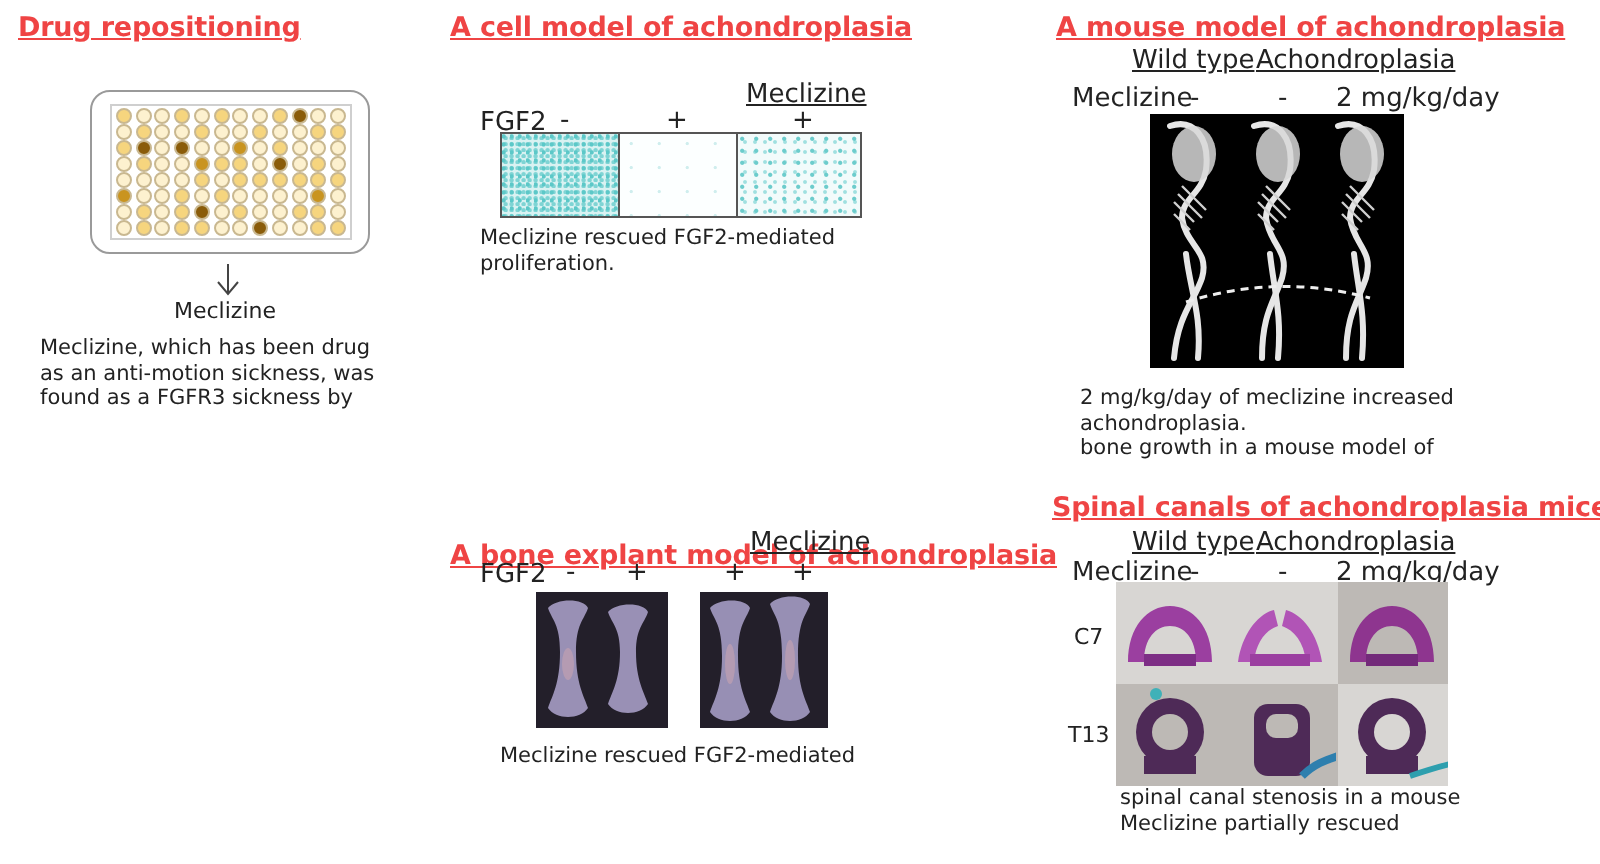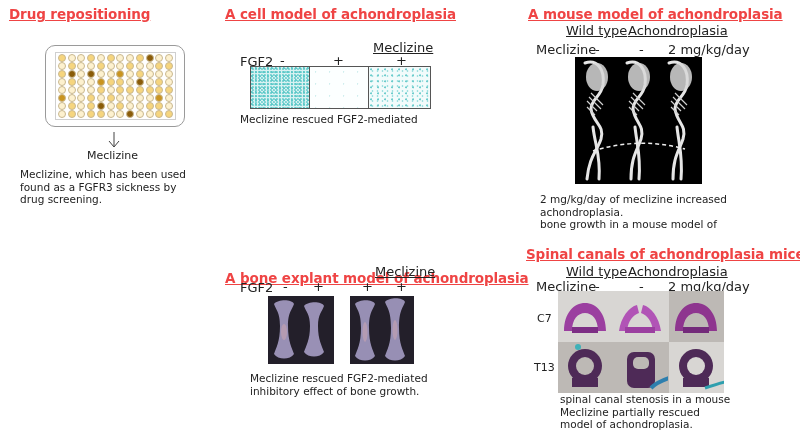--- a/index.html
+++ b/index.html
@@ -149,36 +149,37 @@
     </div>
 </div>
 
 <svg class="abs" style="left:107px; top:132px;" width="14" height="18">
   <line x1="7" y1="0" x2="7" y2="15" stroke="#444" stroke-width="1"></line>
   <polyline points="2,9 7,15 12,9" fill="none" stroke="#444" stroke-width="1"></polyline>
 </svg>
 <div class="abs lbl" style="left:87px; top:149px; font-size:11px;">Meclizine</div>
 
 <div class="abs cap" style="left:20px; top:168px; width:190px;">
-  <div>Meclizine, which has been used</div>
+  <div>Meclizine, which has been drug</div>
+  <div>as an anti-motion sickness, was</div>
   <div>found as a FGFR3 sickness by</div>
-  <div>drug screening.</div>
 </div>
 
 <div class="abs title" style="left:225px; top:6px;">A cell model of achondroplasia</div>
 <div class="abs lbl ul" style="left:373px; top:40px;">Meclizine</div>
 <div class="abs lbl" style="left:240px; top:54px;">FGF2</div>
 <div class="abs lbl" style="left:280px; top:53px;">-</div>
 <div class="abs lbl" style="left:333px; top:53px;">+</div>
 <div class="abs lbl" style="left:396px; top:53px;">+</div>
 <div class="abs cellimg cell-a"></div>
 <div class="abs cellimg cell-b"></div>
 <div class="abs cellimg cell-c"></div>
 <div class="abs cap" style="left:240px; top:113px; width:200px;">
   <div>Meclizine rescued FGF2-mediated</div>
+  <div>proliferation.</div>
 </div>
 
 <div class="abs title" style="left:528px; top:6px;">A mouse model of achondroplasia</div>
 <div class="abs lbl ul" style="left:566px; top:23px;">Wild type</div>
 <div class="abs lbl ul" style="left:628px; top:23px;">Achondroplasia</div>
 <div class="abs lbl" style="left:536px; top:42px;">Meclizine</div>
 <div class="abs lbl" style="left:595px; top:42px;">-</div>
 <div class="abs lbl" style="left:639px; top:42px;">-</div>
 <div class="abs lbl" style="left:668px; top:42px;">2 mg/kg/day</div>
 
@@ -233,21 +234,20 @@
 <div class="abs bone-panel bone-b">
   <svg width="64" height="68">
     <path d="M5,8 C9,3 23,3 25,8 C23,14 19,16 19,32 C19,48 23,54 25,60 C21,66 9,66 5,60 C7,54 11,48 11,32 C11,16 7,14 5,8 Z" fill="#a49bc3" opacity="0.9"></path>
     <path d="M35,6 C39,1 53,1 55,6 C53,12 49,14 49,32 C49,48 53,54 55,60 C51,66 39,66 35,60 C37,54 41,48 41,32 C41,14 37,12 35,6 Z" fill="#a49bc3" opacity="0.9"></path>
     <ellipse cx="15" cy="36" rx="2.5" ry="10" fill="#c8a4b0" opacity="0.6"></ellipse>
     <ellipse cx="45" cy="34" rx="2.5" ry="10" fill="#c8a4b0" opacity="0.6"></ellipse>
   </svg>
 </div>
 <div class="abs cap" style="left:250px; top:372px; width:220px;">
   <div>Meclizine rescued FGF2-mediated</div>
-  <div>inhibitory effect of bone growth.</div>
 </div>
 
 <div class="abs title" style="left:526px; top:246px;">Spinal canals of achondroplasia mice</div>
 <div class="abs lbl ul" style="left:566px; top:264px;">Wild type</div>
 <div class="abs lbl ul" style="left:628px; top:264px;">Achondroplasia</div>
 <div class="abs lbl" style="left:536px; top:279px;">Meclizine</div>
 <div class="abs lbl" style="left:595px; top:279px;">-</div>
 <div class="abs lbl" style="left:639px; top:279px;">-</div>
 <div class="abs lbl" style="left:668px; top:279px;">2 mg/kg/day</div>
 
@@ -294,14 +294,13 @@
         <circle cx="27" cy="24" r="9" fill="#d8d6d3"></circle>
         <rect x="14" y="36" width="26" height="9" fill="#4e2a57"></rect>
         <path d="M36,46 C42,44 48,42 56,40" stroke="#2e9fae" stroke-width="3" fill="none"></path>
       </svg>
   </div>
 </div>
 
 <div class="abs cap" style="left:560px; top:393px; width:200px;">
   <div>spinal canal stenosis in a mouse</div>
   <div>Meclizine partially rescued</div>
-  <div>model of achondroplasia.</div>
 </div>
 
 </body></html>

